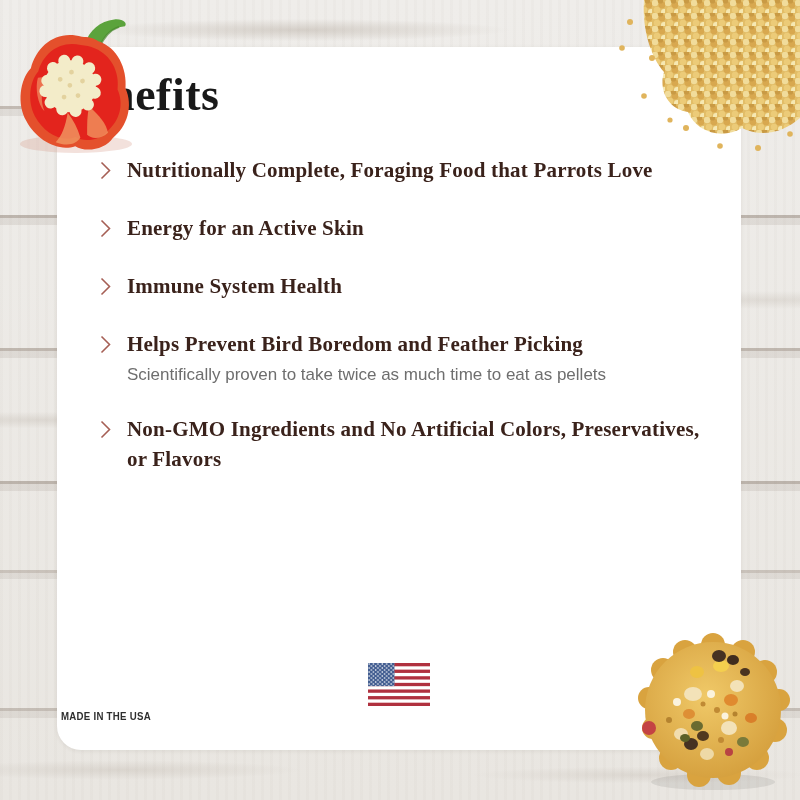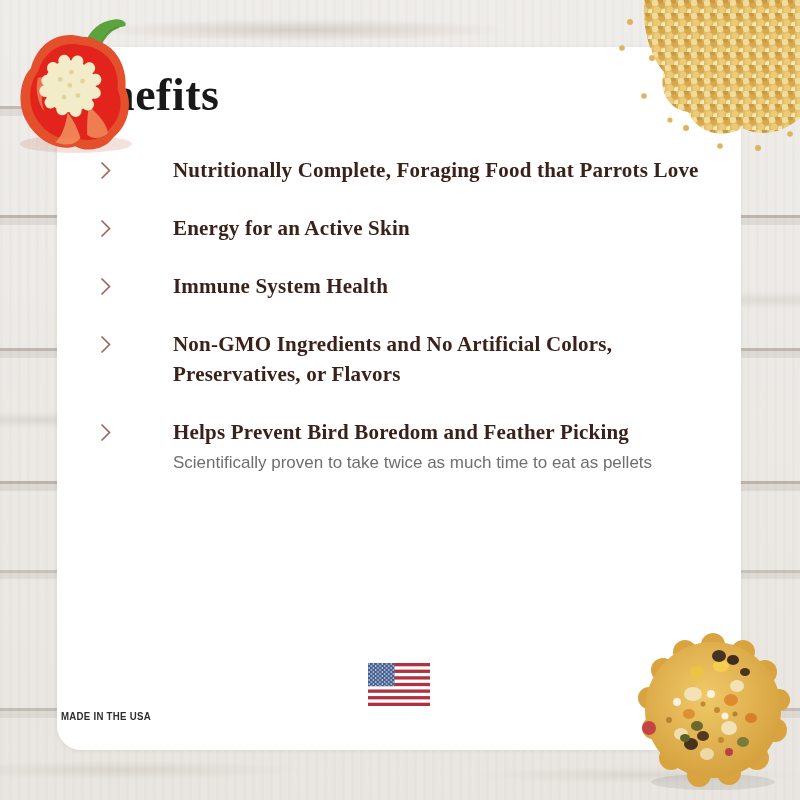--- a/index.html
+++ b/index.html
@@ -27,21 +27,21 @@
     position:absolute;left:57px;top:47px;width:684px;height:703px;
     background:#fff;border-radius:24px;
     box-shadow:0 1px 4px rgba(60,50,40,.08);
   }
   .title{
     text-align:left;padding-top:22px;
     font-family:"Liberation Serif",serif;font-weight:700;
     font-size:46px;line-height:1.15;color:#191919;letter-spacing:.5px;
   }
   .benefits{position:absolute;top:108px;left:43px;right:36px;}
-  .benefit{display:flex;align-items:flex-start;margin-bottom:28px;gap:46px;}
+  .benefit{display:flex;align-items:flex-start;margin-bottom:28px;}
   .chev{flex:0 0 27px;padding-top:6px;}
   .btext{flex:1;}
   .bhead{
     font-family:"Liberation Serif",serif;font-weight:700;
     font-size:21px;line-height:30px;color:#3a221b;letter-spacing:.2px;
   }
   .bdesc{
     margin-top:5px;font-size:17px;line-height:22px;color:#6e6e6e;
   }
   .bdesc:empty{display:none;}
@@ -98,34 +98,34 @@
     </div>
 
 
     <div class="benefit">
       <span class="chev">
         <svg width="12" height="19" viewBox="0 0 12 19">
             <polyline points="1.5,1.5 9.5,9.5 1.5,17.5" fill="none" stroke="#a65f55" stroke-width="1.6"></polyline>
           </svg>
       </span>
       <div class="btext">
-        <div class="bhead">Non-GMO Ingredients and No Artificial Colors, Preservatives, or Flavors</div>
-
-      </div>
-    </div>
-
-    <div class="benefit">
-      <span class="chev">
-        <svg width="12" height="19" viewBox="0 0 12 19">
-            <polyline points="1.5,1.5 9.5,9.5 1.5,17.5" fill="none" stroke="#a65f55" stroke-width="1.6"></polyline>
-          </svg>
-      </span>
-      <div class="btext">
         <div class="bhead">Helps Prevent Bird Boredom and Feather Picking</div>
         <div class="bdesc">Scientifically proven to take twice as much time to eat as pellets</div>
+      </div>
+    </div>
+
+    <div class="benefit">
+      <span class="chev">
+        <svg width="12" height="19" viewBox="0 0 12 19">
+            <polyline points="1.5,1.5 9.5,9.5 1.5,17.5" fill="none" stroke="#a65f55" stroke-width="1.6"></polyline>
+          </svg>
+      </span>
+      <div class="btext">
+        <div class="bhead">Non-GMO Ingredients and No Artificial Colors, Preservatives, or Flavors</div>
+
       </div>
     </div>
 
   </div>
 
   <div class="madeblock">
     <svg width="62" height="43" viewBox="0 0 62 43">
       <defs>
         <pattern id="stars" width="4.4" height="4.0" patternUnits="userSpaceOnUse">
           <rect width="4.4" height="4.0" fill="#435e91"></rect>

